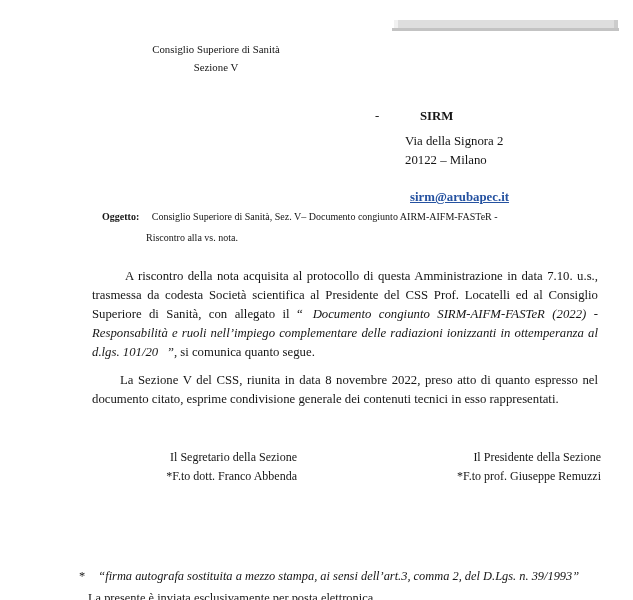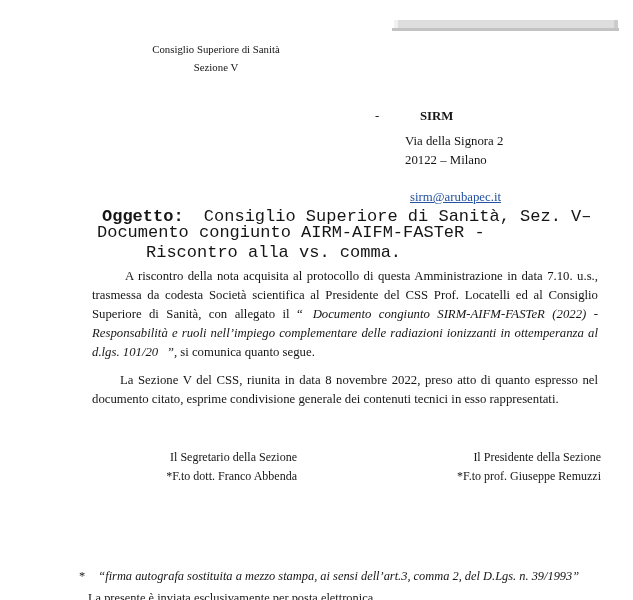--- a/index.html
+++ b/index.html
@@ -34,27 +34,27 @@
   .recipient {
     position:absolute; left:345px; top:79px; width:240px;
     font-size:12.8px; line-height:14.6px;
   }
   .recipient .row1 { display:flex; }
   .recipient .dash { width:35px; }
   .recipient .name { font-weight:bold; }
   .recipient .addr { padding-left:35px; }
   .recipient .email-row { padding-left:35px; margin-top:22px; }
   .recipient a.email {
-    color:#2451a0; font-weight:normal; text-decoration:underline; cursor:pointer;
+    color:#2451a0; font-weight:bold; text-decoration:underline; cursor:pointer;
   }
 
   
   .subject {
     position:absolute; left:72px; top:184px; width:510px;
-    font-size:17px; line-height:15.5px;font-family:Liberation Mono, monospace;
+    font-size:10px; line-height:15.5px;
   }
   .subject .lbl { font-weight:bold; }
   .subject .cont { padding-left:49px; }
 
   
   .para {
     position:absolute; left:72px; width:506px;
     font-size:12.75px; line-height:19px;
     text-align:justify; text-indent:28px;
   }
@@ -100,21 +100,21 @@
     <div class="email-row">
       <a class="email">sirm@arubapec.it</a>
     </div>
   </div>
 
   <div class="subject">
     <div>
       <span class="lbl">Oggetto:</span>
       <span>Consiglio Superiore di Sanità, Sez. V– Documento congiunto AIRM-AIFM-FASTeR -</span>
     </div>
-    <div class="cont">Riscontro alla vs. comma.</div>
+    <div class="cont">Riscontro alla vs. nota.</div>
   </div>
 
   <div class="para p1"><span>A riscontro della nota acquisita al protocollo di questa Amministrazione in data 7.10. u.s., trasmessa da codesta Società scientifica al Presidente del CSS Prof. Locatelli ed al Consiglio Superiore di Sanità, con allegato il “</span><span class="ital">Documento congiunto SIRM-AIFM-FASTeR (2022) - Responsabilità e ruoli nell’impiego complementare delle radiazioni ionizzanti in ottemperanza al d.lgs. 101/20</span><span>”, si comunica quanto segue.</span></div>
 
   <div class="para p2">La Sezione V del CSS, riunita in data 8 novembre 2022, preso atto di quanto espresso nel documento citato, esprime condivisione generale dei contenuti tecnici in esso rappresentati.</div>
 
   <div class="sig sig-left">
     <div>Il Segretario della Sezione</div>
     <div>*F.to dott. Franco Abbenda</div>
   </div>

